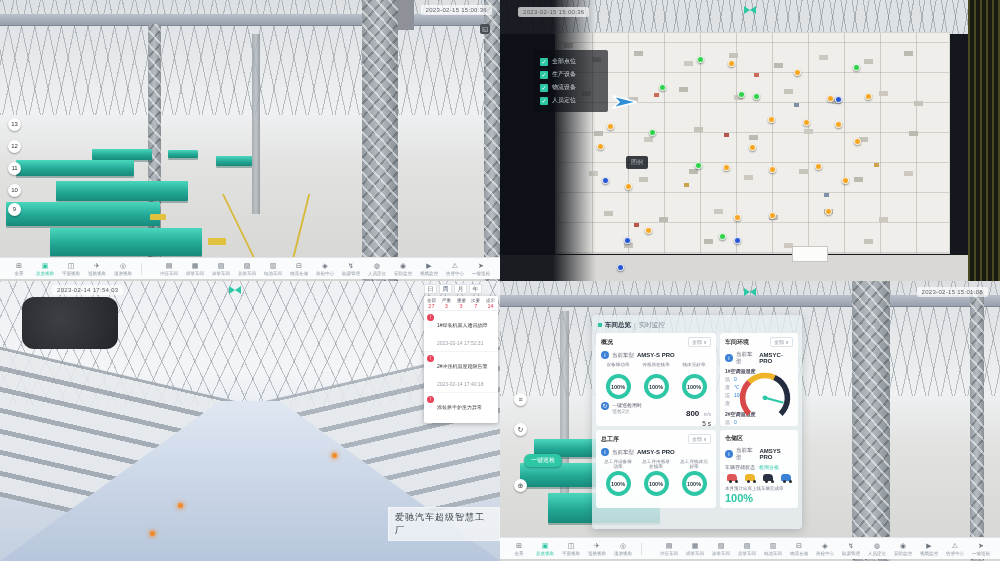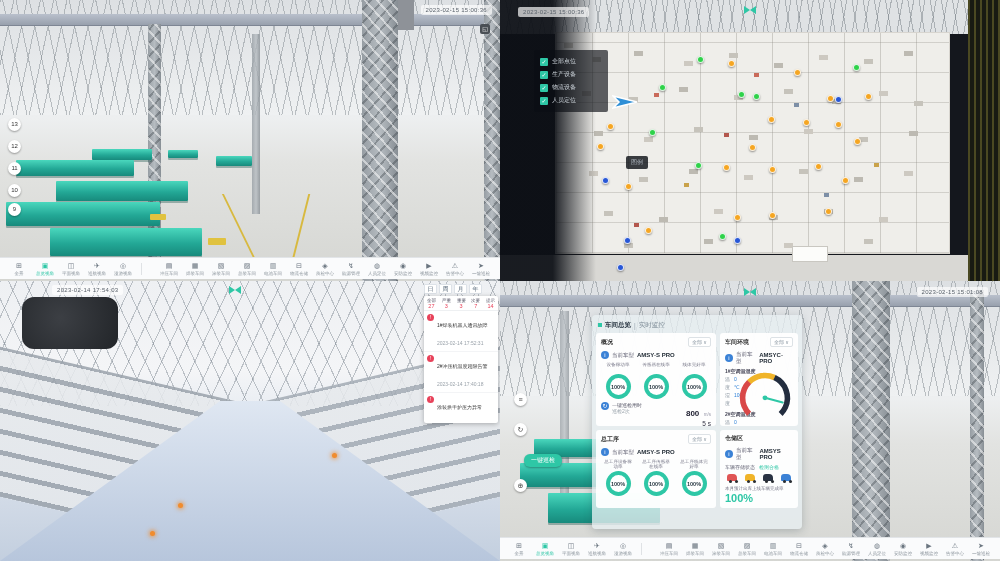--- a/index.html
+++ b/index.html
@@ -522,20 +522,21 @@
           <div class="alarm-item">
             <span class="alarm-ico">!</span>
             <span class="alarm-txt">
               <span class="alarm-title">涂装烘干炉压力异常</span>
               <span class="alarm-time">2023-02-14 17:21:46</span>
             </span>
           </div>
 
         </div>
     </div>
+    <div class="factory-label">爱驰汽车超级智慧工厂</div>
   </section>
 
   <section class="quad" id="quad-br">
     <div class="hall">
       <div class="ceiling"></div>
       <div class="beam"></div>
       <div class="truss x" style="left:352px;top:0;width:38px;height:280px;"></div>
       <div class="truss x" style="left:470px;top:10px;width:14px;height:270px;"></div>
       <div class="truss" style="left:60px;top:30px;width:9px;height:200px;opacity:.7;"></div>
       <div class="mach" style="left:34px;top:158px;width:70px;height:18px;"></div>

